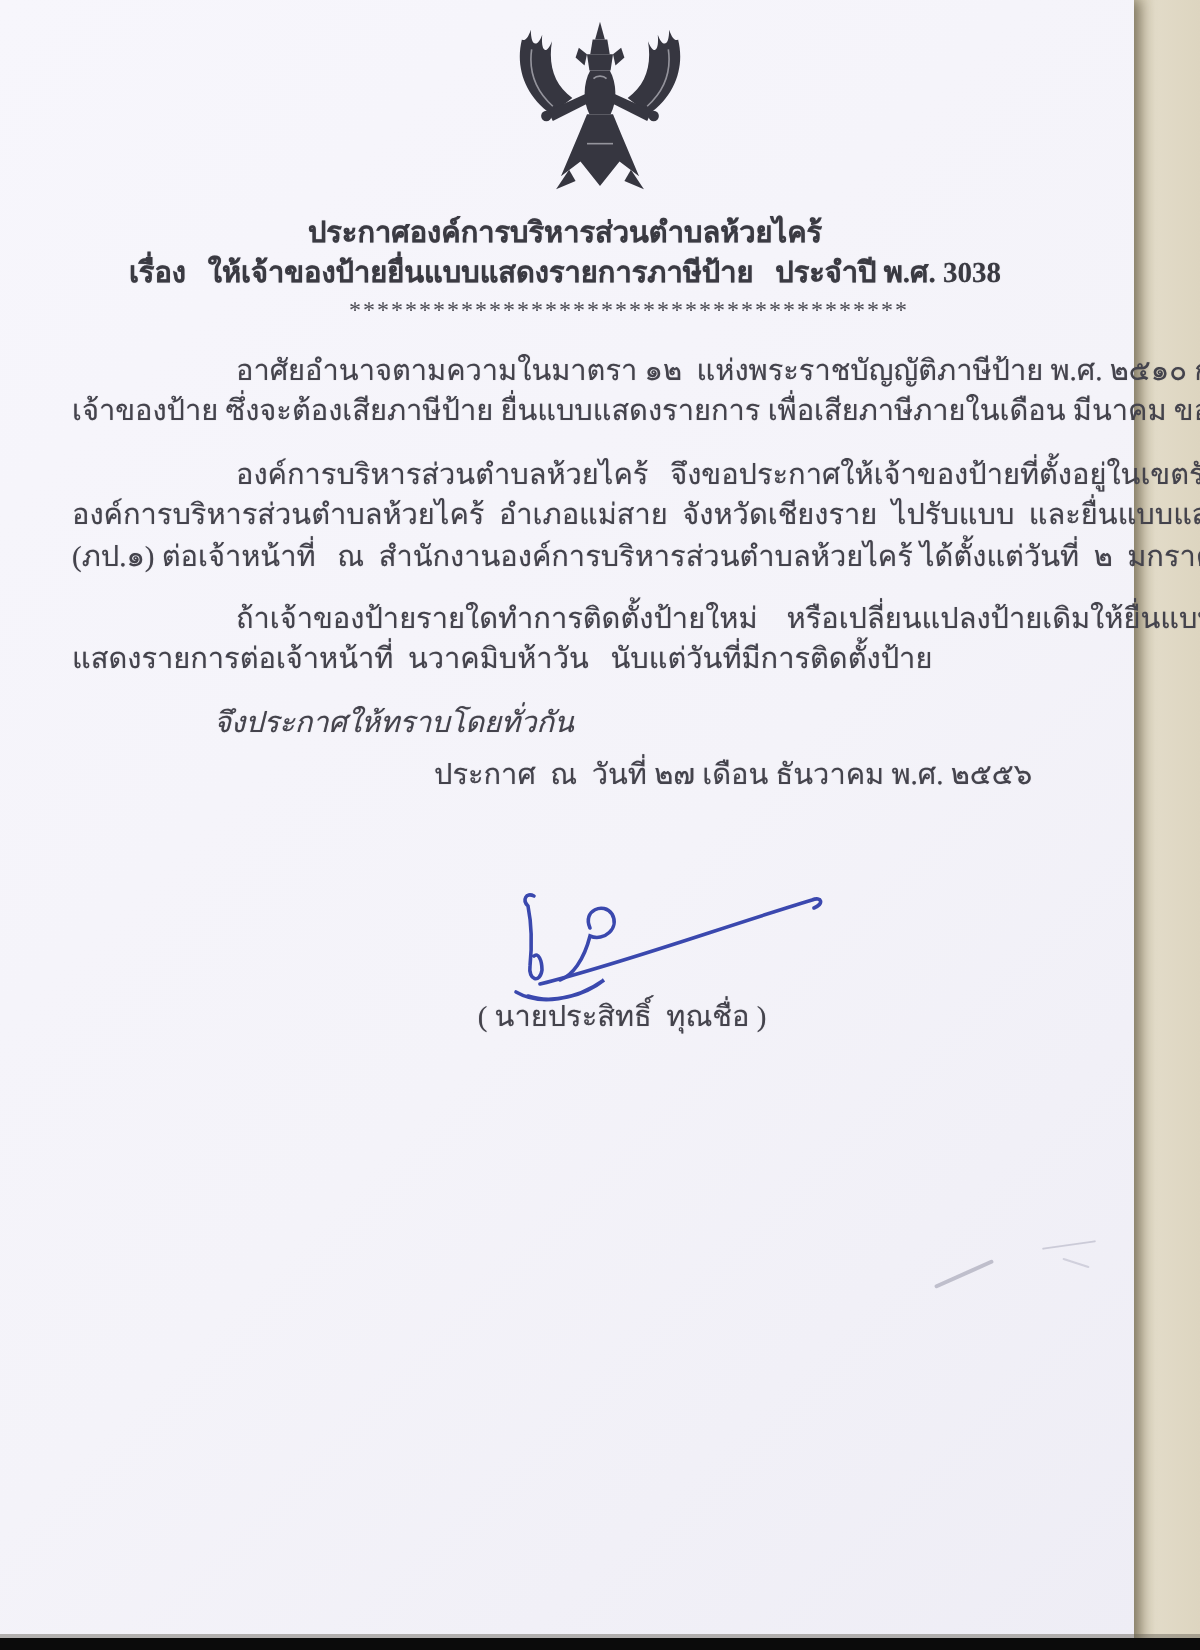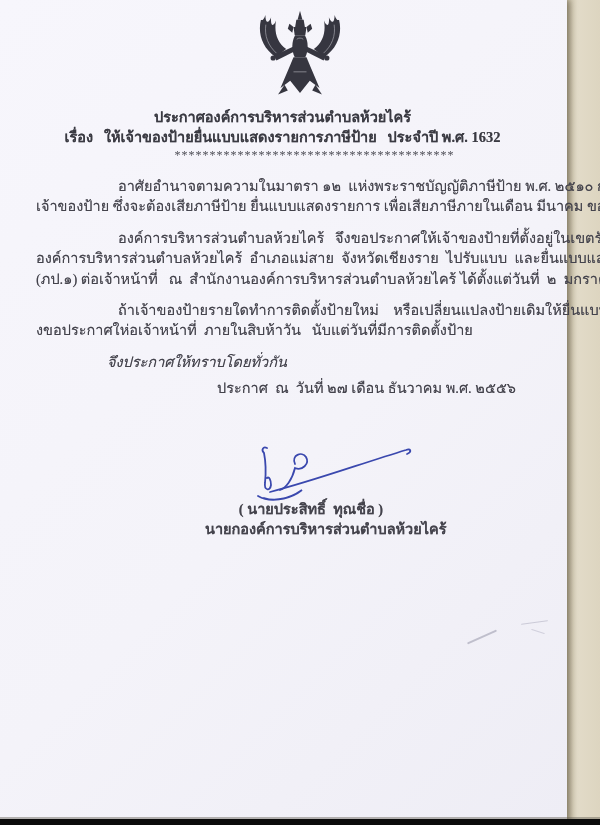--- a/index.html
+++ b/index.html
@@ -45,21 +45,21 @@
   .line{white-space:pre;}
   .line.first{text-indent:82px;}
   .closing-line{margin-top:8px;text-indent:71px;white-space:pre;font-style:italic;}
   .date-line{margin-top:6px;text-indent:181px;white-space:pre;}
   .sig-svg{position:absolute;left:240px;top:438px;}
   .sig-block{
     position:absolute;left:205px;top:500px;width:212px;text-align:center;
     color:#44434c;font-size:14.5px;line-height:19.5px;
     text-shadow:0 0 .4px rgba(60,60,70,.5);
   }
-  .sig-name,.sig-pos{white-space:pre;font-weight:bold;}
+  .sig-name,.sig-pos{white-space:pre;}
   .pencil{position:absolute;border-radius:2px;}
   .pencil-1{left:466px;top:636px;width:32px;height:2px;
     background:rgba(110,110,135,.38);transform:rotate(-24deg);}
   .pencil-2{left:521px;top:622px;width:27px;height:1px;
     background:rgba(120,120,145,.30);transform:rotate(-8deg);}
   .pencil-3{left:531px;top:631px;width:14px;height:1px;
     background:rgba(120,120,145,.26);transform:rotate(18deg);}
 </style>
 </head>
 <body>
@@ -90,56 +90,55 @@
     <g stroke="#f2f1f8" stroke-width="1" fill="none" opacity="0.5">
       <path d="M18 18 C16 32 21 44 31 53"></path>
       <path d="M102 18 C104 32 99 44 89 53"></path>
       <path d="M56 36 C58 34 62 34 64 36"></path>
       <path d="M52 76 L68 76"></path>
     </g>
   </svg>
 
   <div class="title-block">
     <div class="title-line">ประกาศองค์การบริหารส่วนตำบลห้วยไคร้</div>
-    <div class="title-line">เรื่อง   ให้เจ้าของป้ายยื่นแบบแสดงรายการภาษีป้าย   ประจำปี พ.ศ. 1632</div>
+    <div class="title-line">เรื่อง   ให้เจ้าของป้ายยื่นแบบแสดงรายการภาษีป้าย   ประจำปี พ.ศ. 3038</div>
     <div class="divider-line">****************************************</div>
   </div>
 
   <div class="content">
     <div>
         <div class="para">
           <div class="line first">อาศัยอำนาจตามความในมาตรา ๑๒  แห่งพระราชบัญญัติภาษีป้าย พ.ศ. ๒๕๑๐ กำหนดให้</div>
           <div class="line">เจ้าของป้าย ซึ่งจะต้องเสียภาษีป้าย ยื่นแบบแสดงรายการ เพื่อเสียภาษีภายในเดือน มีนาคม ของทุกปี นั้น</div>
         </div>
         <div class="para">
           <div class="line first">องค์การบริหารส่วนตำบลห้วยไคร้   จึงขอประกาศให้เจ้าของป้ายที่ตั้งอยู่ในเขตรับผิดชอบของ</div>
           <div class="line">องค์การบริหารส่วนตำบลห้วยไคร้  อำเภอแม่สาย  จังหวัดเชียงราย  ไปรับแบบ  และยื่นแบบแสดงรายการภาษีป้าย</div>
           <div class="line">(ภป.๑) ต่อเจ้าหน้าที่   ณ  สำนักงานองค์การบริหารส่วนตำบลห้วยไคร้ ได้ตั้งแต่วันที่  ๒  มกราคม  ๒๕๕๗  ถึง</div>
         </div>
         <div class="para">
           <div class="line first">ถ้าเจ้าของป้ายรายใดทำการติดตั้งป้ายใหม่    หรือเปลี่ยนแปลงป้ายเดิมให้ยื่นแบบ</div>
-          <div class="line">งขอประกาศให่อเจ้าหน้าที่  ภายในสิบห้าวัน   นับแต่วันที่มีการติดตั้งป้าย</div>
+          <div class="line">แสดงรายการต่อเจ้าหน้าที่  นวาคมิบห้าวัน   นับแต่วันที่มีการติดตั้งป้าย</div>
         </div>
       </div>
     <div class="closing-line">จึงประกาศให้ทราบโดยทั่วกัน</div>
     <div class="date-line">ประกาศ  ณ  วันที่ ๒๗ เดือน ธันวาคม พ.ศ. ๒๕๕๖</div>
   </div>
 
   <svg class="sig-svg" width="190" height="68" viewBox="0 0 190 68" xmlns="http://www.w3.org/2000/svg">
     <g stroke="#2b3aa8" stroke-width="1.8" fill="none" stroke-linecap="round" opacity="0.92">
       <path d="M27 10 C23 8 21 12 24 15 C26 25 26 35 25 45 C24 52 30 54 31 47 C31 42 29 38 27 40"></path>
       <path d="M55 26 C51 17 62 13 66 19 C70 26 62 33 55 30 C52 42 46 50 40 52"></path>
       <path d="M30 54 C70 44 120 26 166 12 C171 10 172 14 167 16"></path>
       <path d="M18 58 C30 65 48 62 62 52 C52 60 36 64 24 60"></path>
     </g>
   </svg>
 
   <div class="sig-block">
     <div class="sig-name">( นายประสิทธิ์  ทุณชื่อ )</div>
-    <div class="sig-pos">นายกองค์การบริหารส่วนตำบลห้วยไคร้</div>
   </div>
 
   <div class="pencil pencil-1"></div>
   <div class="pencil pencil-2"></div>
   <div class="pencil pencil-3"></div>
 </div>
 
 <div class="bottom-hairline"></div>
 <div class="bottom-bar"></div>
 

